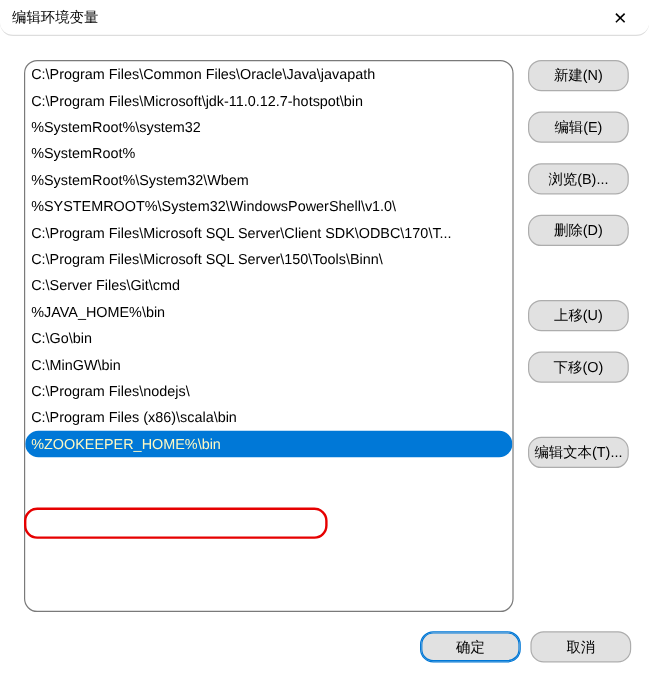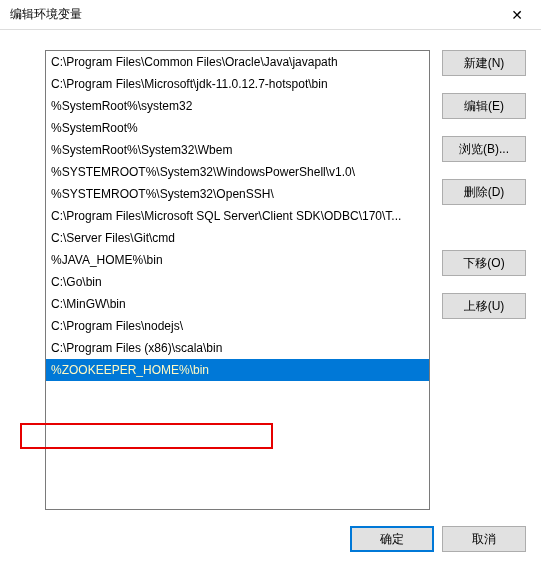--- a/index.html
+++ b/index.html
@@ -1,15 +1,15 @@
 <!DOCTYPE html>
 <html><head>
   <meta charset="utf-8">
   <style>
-    * { box-sizing: border-box; margin: 0; padding: 0; }
+    * { box-sizing: border-box; margin: 0; padding: 0; border-radius: 11px; }
     body {
       font-family: "Microsoft YaHei", "Segoe UI", Tahoma, sans-serif;
       font-size: 12px;
       background: #fff;
       width: 541px;
       height: 570px;
       overflow: hidden;
       position: relative;
     }
     .titlebar {
@@ -24,21 +24,21 @@
     .close-btn {
       width: 32px; height: 24px;
       display: flex; align-items: center; justify-content: center;
       font-size: 14px; cursor: default;
     }
     .content {
       position: absolute;
       top: 30px; left: 0; right: 0; bottom: 0;
       padding: 20px 15px 15px 20px;
     }
-    .main-row { display: flex; gap: 12px; margin-left: 25px; }
+    .main-row { display: flex; gap: 12px; }
     .listbox {
       width: 408px;
       height: 460px;
       border: 1px solid #7a7a7a;
       background: #fff;
       overflow: hidden;
     }
     .list-item {
       height: 22px;
       line-height: 22px;
@@ -97,39 +97,40 @@
 
 <div class="content">
   <div class="main-row">
     <div class="listbox" id="listbox">
         <div class="list-item">C:\Program Files\Common Files\Oracle\Java\javapath</div>
         <div class="list-item">C:\Program Files\Microsoft\jdk-11.0.12.7-hotspot\bin</div>
         <div class="list-item">%SystemRoot%\system32</div>
         <div class="list-item">%SystemRoot%</div>
         <div class="list-item">%SystemRoot%\System32\Wbem</div>
         <div class="list-item">%SYSTEMROOT%\System32\WindowsPowerShell\v1.0\</div>
-        <div class="list-item">%SYSTEMROOT%\System32\OpenSSH\</div>
         <div class="list-item">C:\Program Files\Microsoft SQL Server\Client SDK\ODBC\170\T...</div>
+        <div class="list-item">C:\Program Files\Microsoft SQL Server\150\Tools\Binn\</div>
         <div class="list-item">C:\Server Files\Git\cmd</div>
         <div class="list-item">%JAVA_HOME%\bin</div>
         <div class="list-item">C:\Go\bin</div>
         <div class="list-item">C:\MinGW\bin</div>
         <div class="list-item">C:\Program Files\nodejs\</div>
         <div class="list-item">C:\Program Files (x86)\scala\bin</div>
         <div class="list-item selected">%ZOOKEEPER_HOME%\bin</div>
       </div>
     <div class="side-buttons">
       <button class="btn">新建(N)</button>
       <button class="btn">编辑(E)</button>
       <button class="btn">浏览(B)...</button>
       <button class="btn">删除(D)</button>
       <div class="spacer-lg"></div>
+      <button class="btn">上移(U)</button>
       <button class="btn">下移(O)</button>
-      <button class="btn">上移(U)</button>
       <div class="spacer-lg"></div>
+      <button class="btn">编辑文本(T)...</button>
     </div>
   </div>
 
   <div class="bottom-buttons">
     <button class="btn primary">确定</button>
     <button class="btn">取消</button>
   </div>
 </div>
 
 <div class="highlight-box" style="left:20px; top:423px; width:253px; height:26px;"></div>

